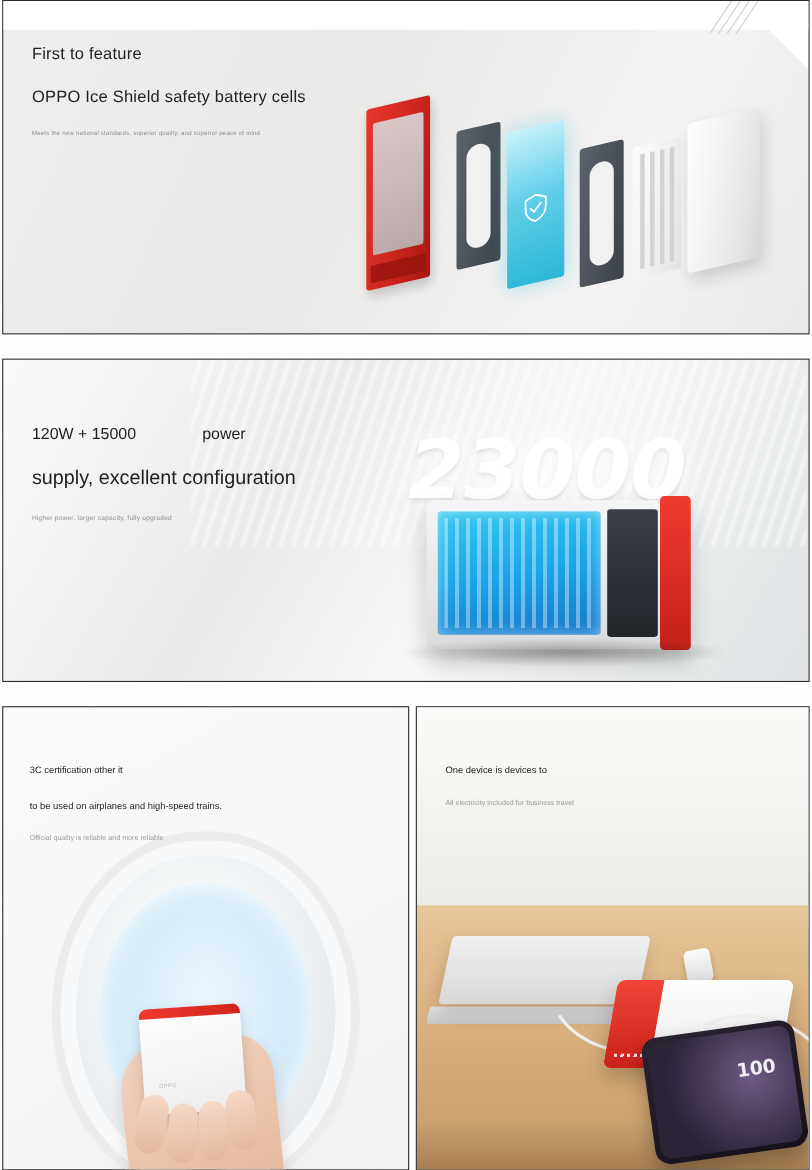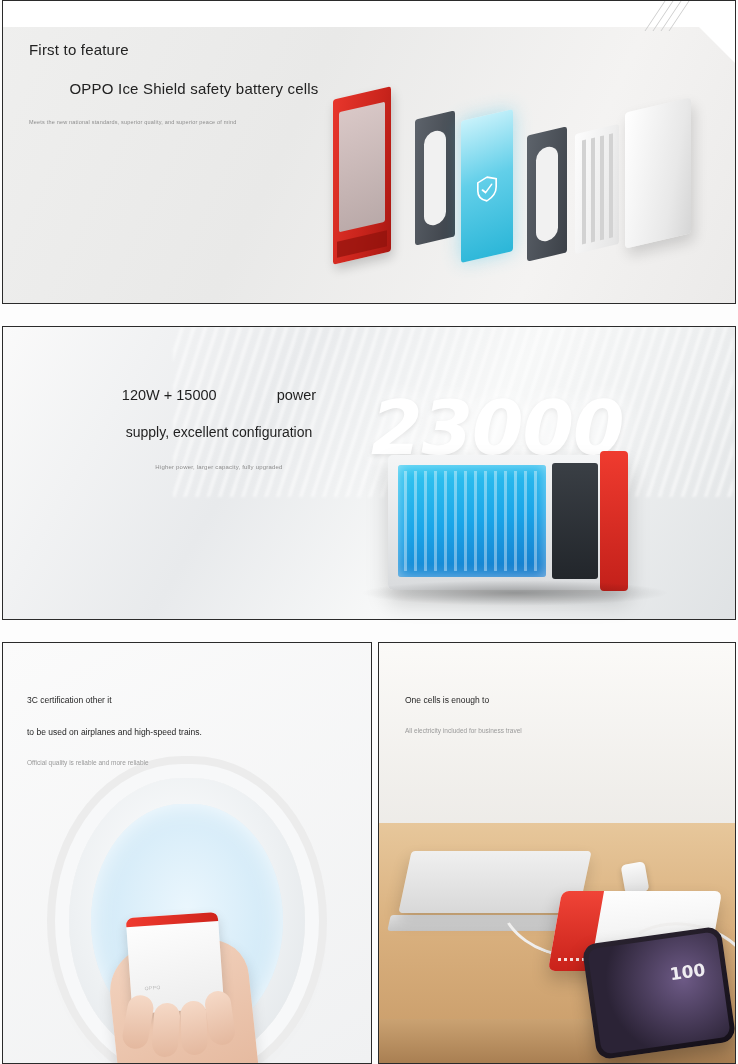--- a/index.html
+++ b/index.html
@@ -47,21 +47,21 @@
     background: #ffffff;
     clip-path: polygon(100% 0, 100% 100%, 0 0);
   }
   .p1-diag {
     position: absolute;
     top: 0; right: 10px;
     width: 90px; height: 30px;
   }
   .txt-block-1 { position: absolute; top: 40px; left: 26px; width: 330px; }
   .h-line1 { font-size: 15px; color: #222; letter-spacing: .2px; }
-  .h-line2 { font-size: 15px; color: #222; margin-top: 22px; letter-spacing: .2px; text-align: center; }
+  .h-line2 { font-size: 15px; color: #222; margin-top: 22px; letter-spacing: .2px; }
   .sub-1 { font-size: 5.5px; color: #8d8d8d; margin-top: 22px; letter-spacing: .2px; }
 
   
   .explode { position: absolute; top: 52px; left: 300px; width: 420px; height: 230px; }
   .ex-item { position: absolute; }
   .red-case {
     left: 30px; top: 40px; width: 58px; height: 165px;
     background: linear-gradient(100deg,#e8362c 0%, #c9241c 60%, #a81812 100%);
     transform: skewY(-13deg);
     border-radius: 3px;
@@ -113,32 +113,31 @@
     left: 322px; top: 52px; width: 66px; height: 136px;
     background: linear-gradient(100deg,#ffffff,#e8e8e8 70%, #d6d6d6);
     transform: skewY(-13deg); border-radius: 4px;
     box-shadow: 3px 8px 14px rgba(0,0,0,.15);
   }
 
   
   .p2 {
     height: 300px;
     background: linear-gradient(120deg,#fafafa 0%, #e8eaec 35%, #f7f8f8 60%, #dfe2e4 100%);
-    text-align: center;
   }
   .rays {
     position: absolute; top: 0; left: 170px; width: 560px; height: 170px;
     background: repeating-linear-gradient(108deg, rgba(255,255,255,0) 0 7px, rgba(255,255,255,.65) 7px 11px);
     opacity: .75;
     filter: blur(1px);
   }
   .txt-block-2 { position: absolute; top: 60px; left: 26px; width: 380px; z-index: 4;}
   .p2-l1 { font-size: 14.5px; color: #1f1f1f; }
   .p2-l1 .gap { display:inline-block; width: 52px; }
-  .p2-l2 { font-size: 14px; color: #1f1f1f; margin-top: 21px; }
+  .p2-l2 { font-size: 18px; color: #1f1f1f; margin-top: 21px; }
   .sub-2 { font-size: 6px; color: #8d8d8d; margin-top: 24px; letter-spacing: .2px; }
   .bignum {
     position: absolute; top: 58px; left: 368px;
     font-size: 74px; font-weight: 700; font-style: italic;
     color: #ffffff;
     letter-spacing: -1px;
     text-shadow: 0 0 22px rgba(255,255,255,.95), 0 2px 4px rgba(150,150,150,.35);
     font-family: "DejaVu Sans", sans-serif;
   }
   .bank2 {
@@ -390,21 +389,21 @@
       <div class="finger fg4"></div>
     </section>
 
     <section class="panel p4">
       <div class="wall"></div>
       <div class="desk">
         <div class="desk-edge"></div>
       </div>
 
       <div class="txt-block-4">
-        <div class="s-l1">One cells is enough to</div>
+        <div class="s-l1">One device is devices to</div>
         <div class="s-sub">All electricity included for business travel</div>
       </div>
 
       <div class="laptop-base"></div>
       <div class="laptop"></div>
       <div class="cable cable2"></div>
       <div class="plug"></div>
       <div class="bank4">
         <div class="bank4-red"></div>
         <div class="bank4-dots"></div>

